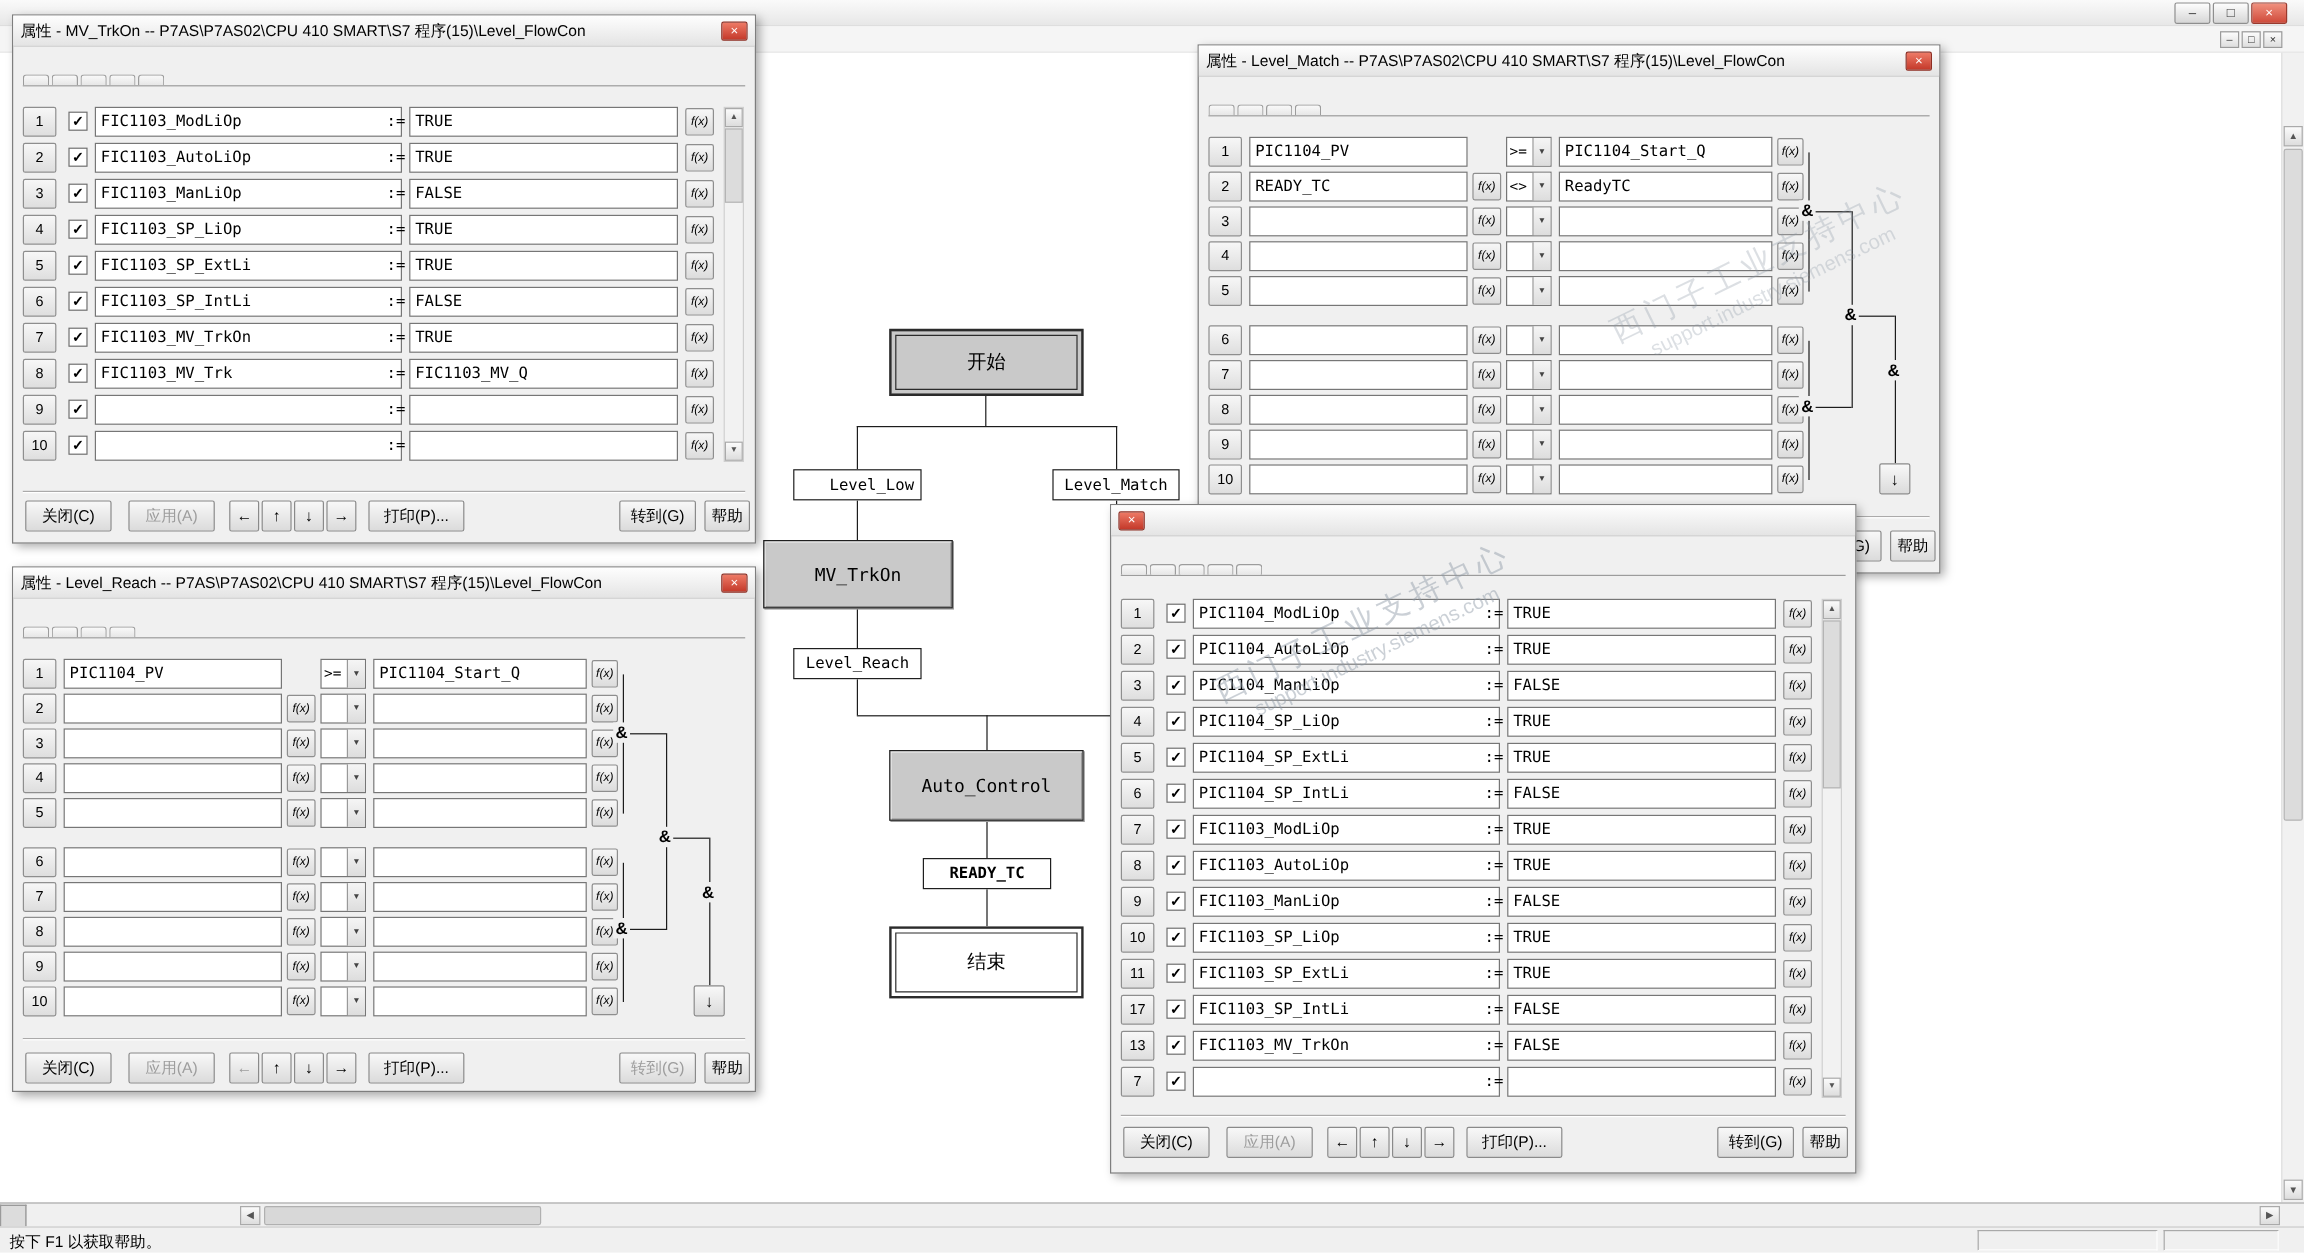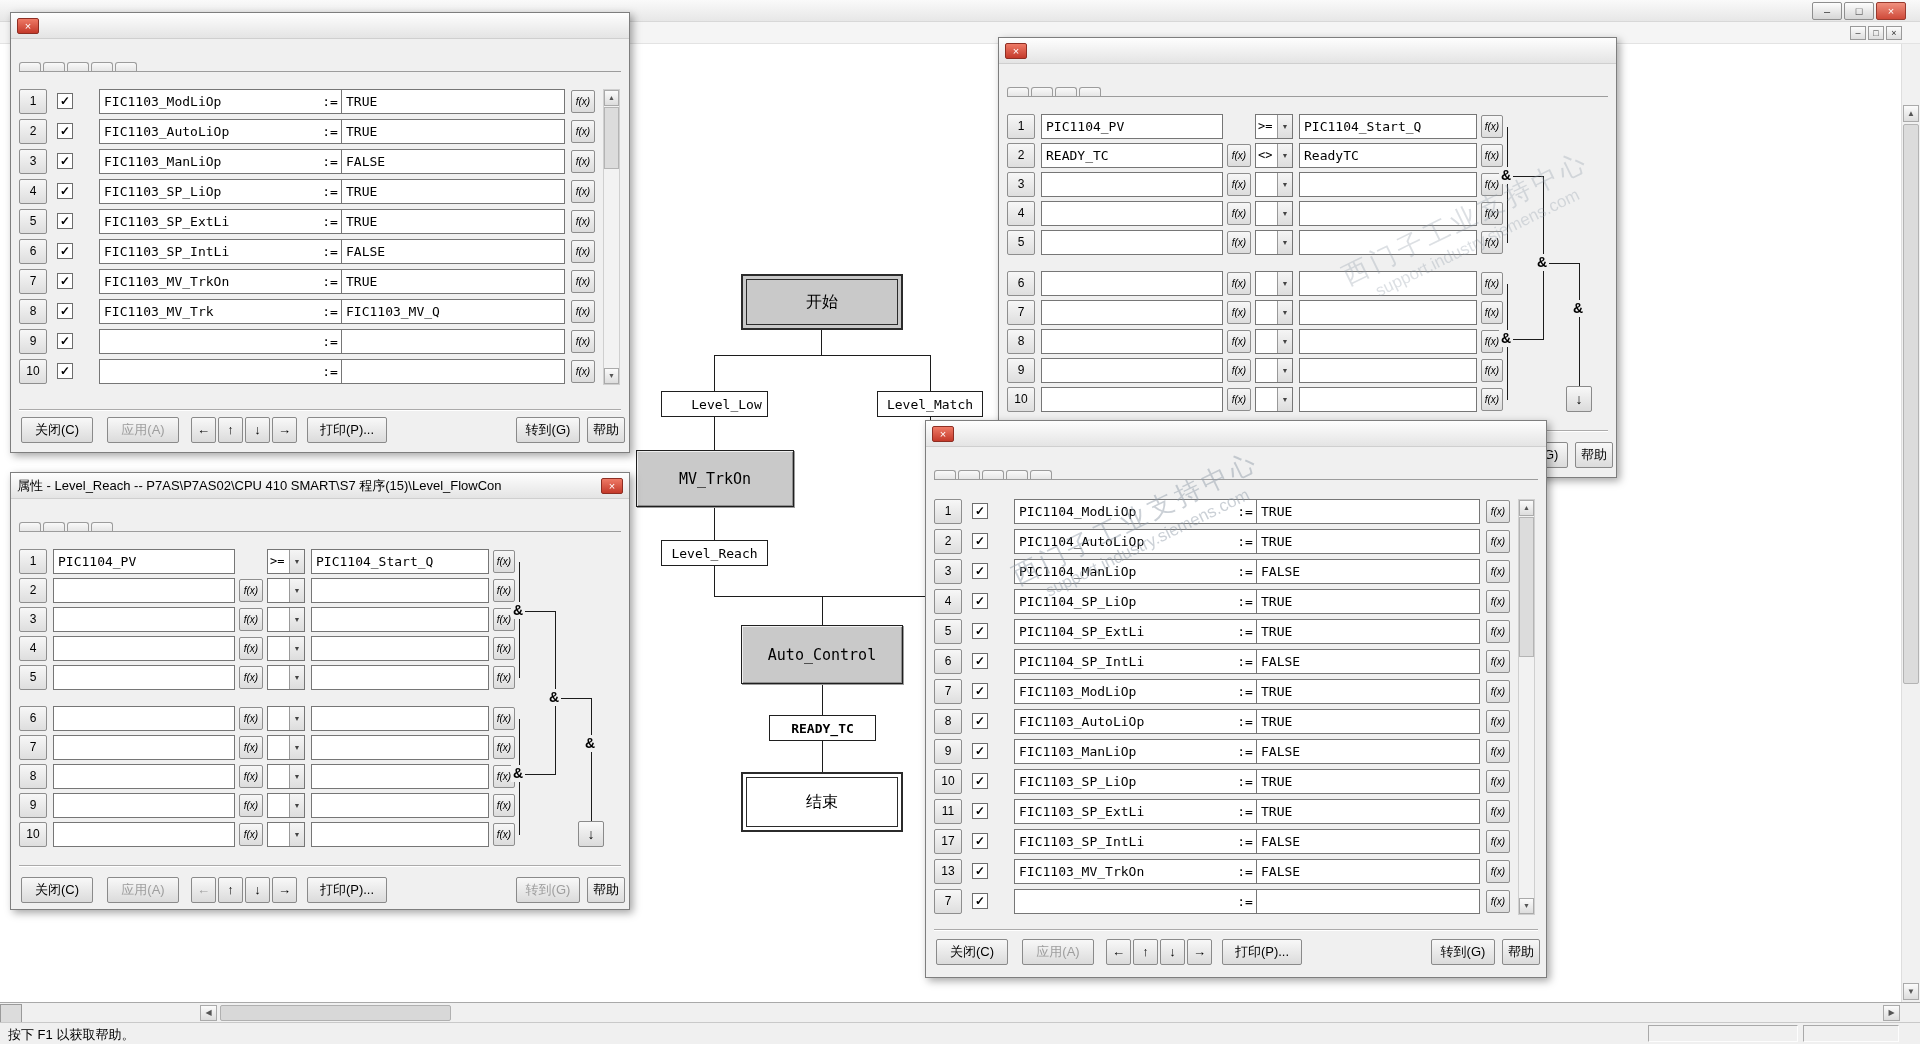--- a/index.html
+++ b/index.html
@@ -47,21 +47,21 @@
   .dlg-close{width:22px;height:16px;background:linear-gradient(#ee7a66,#c4392a);border:1px solid #8e2e23;border-radius:2px;color:#fff;font-size:11px;line-height:14px;text-align:center;}
   .tabstrip{position:absolute;left:8px;right:8px;top:32px;height:27px;border-bottom:1px solid #9c9c9c;display:flex;gap:2px;align-items:flex-end;}
   .tab{padding:4px 10px;border:1px solid #9c9c9c;border-bottom:none;border-radius:3px 3px 0 0;background:linear-gradient(#f9f9f9,#e6e6e6);font-size:13px;line-height:16px;}
 
   .rows{position:absolute;left:0;width:100%;}
   .arow{position:relative;height:26px;margin-bottom:4px;}
   .crow{position:relative;height:26px;margin-bottom:3px;}
   .numbtn{position:absolute;left:8px;top:0;width:28px;height:25px;border:1px solid #8e8e8e;border-radius:2px;background:linear-gradient(#f7f7f7,#dedede);text-align:center;line-height:23px;font-size:12px;}
   .chk{position:absolute;left:46px;top:4px;width:16px;height:16px;border:1px solid #6d6d6d;background:#fff;font-size:12px;line-height:14px;text-align:center;font-weight:bold;}
   .field{position:absolute;top:0;height:25px;border:1px solid #767676;background:#fff;font-family:"DejaVu Sans Mono",monospace;font-size:13px;line-height:23px;padding:0 4px;white-space:nowrap;overflow:hidden;}
-  .f1{left:68px;width:256px;margin-left:20px;} .f2{left:330px;width:224px;}
+  .f1{left:68px;width:256px;} .f2{left:330px;width:224px;}
   .assign{position:absolute;left:310px;top:0;width:18px;text-align:center;font-family:"DejaVu Sans Mono",monospace;font-size:13px;line-height:25px;}
   .fxbtn{position:absolute;top:1px;width:24px;height:23px;border:1px solid #8e8e8e;border-radius:2px;background:linear-gradient(#f7f7f7,#dcdcdc);font-size:10px;line-height:21px;text-align:center;font-style:italic;}
   .afx{left:560px;} .fx2{left:482px;width:22px;}
   .fx1{left:228px;visibility:hidden;} .fx1.shown{visibility:visible;}
   .c1{left:42px;width:182px;} .c2{left:300px;width:178px;}
   .combo{position:absolute;left:256px;top:0;width:38px;height:25px;background:#fff;border:1px solid #767676;}
   .combo-val{position:absolute;left:2px;top:0;font-family:"DejaVu Sans Mono",monospace;font-size:12px;line-height:23px;}
   .combo-arrow{position:absolute;right:0;top:0;width:15px;height:23px;background:linear-gradient(#f5f5f5,#ddd);border-left:1px solid #999;font-size:7px;line-height:23px;text-align:center;color:#444;}
 
   .mini-scroll{position:absolute;width:17px;background:#f2f2f2;border:1px solid #cfcfcf;}
@@ -154,20 +154,21 @@
 </div>
 
 <div class="statusbar">
   <span class="status-text">按下 F1 以获取帮助。</span>
   <span class="status-pane" style="left:1648px;width:150px;"></span>
   <span class="status-pane" style="left:1803px;width:96px;"></span>
 </div>
 
 <div class="dialog z10" style="left:10px;top:12px;width:620px;height:441px;">
   <div class="dlg-title">
+    <span class="txt">属性 -  MV_TrkOn -- P7AS\P7AS02\CPU 410 SMART\S7 程序(15)\Level_FlowCon</span>
     <span class="dlg-close">×</span>
   </div>
   <div class="tabstrip">
 
   <div class="tab"></div>
       <div class="tab"></div>
       <div class="tab"></div>
       <div class="tab"></div>
       <div class="tab"></div>
     </div>
@@ -424,20 +425,21 @@
     <div class="db arr" style="left:234px;">↓</div>
     <div class="db arr" style="left:261px;">→</div>
     <div class="db" style="left:296px;width:80px;">打印(P)...</div>
     <div class="db disabled" style="left:505px;width:64px;">转到(G)</div>
     <div class="db" style="left:576px;width:38px;">帮助</div>
   </div>
 </div>
 
 <div class="dialog z11" style="left:998px;top:37px;width:619px;height:441px;">
   <div class="dlg-title">
+    <span class="txt">属性 -  Level_Match -- P7AS\P7AS02\CPU 410 SMART\S7 程序(15)\Level_FlowCon</span>
     <span class="dlg-close">×</span>
   </div>
   <div class="tabstrip">
 
   <div class="tab"></div>
       <div class="tab"></div>
       <div class="tab"></div>
       <div class="tab"></div>
     </div>
   <div class="rows" style="top:76px;">

